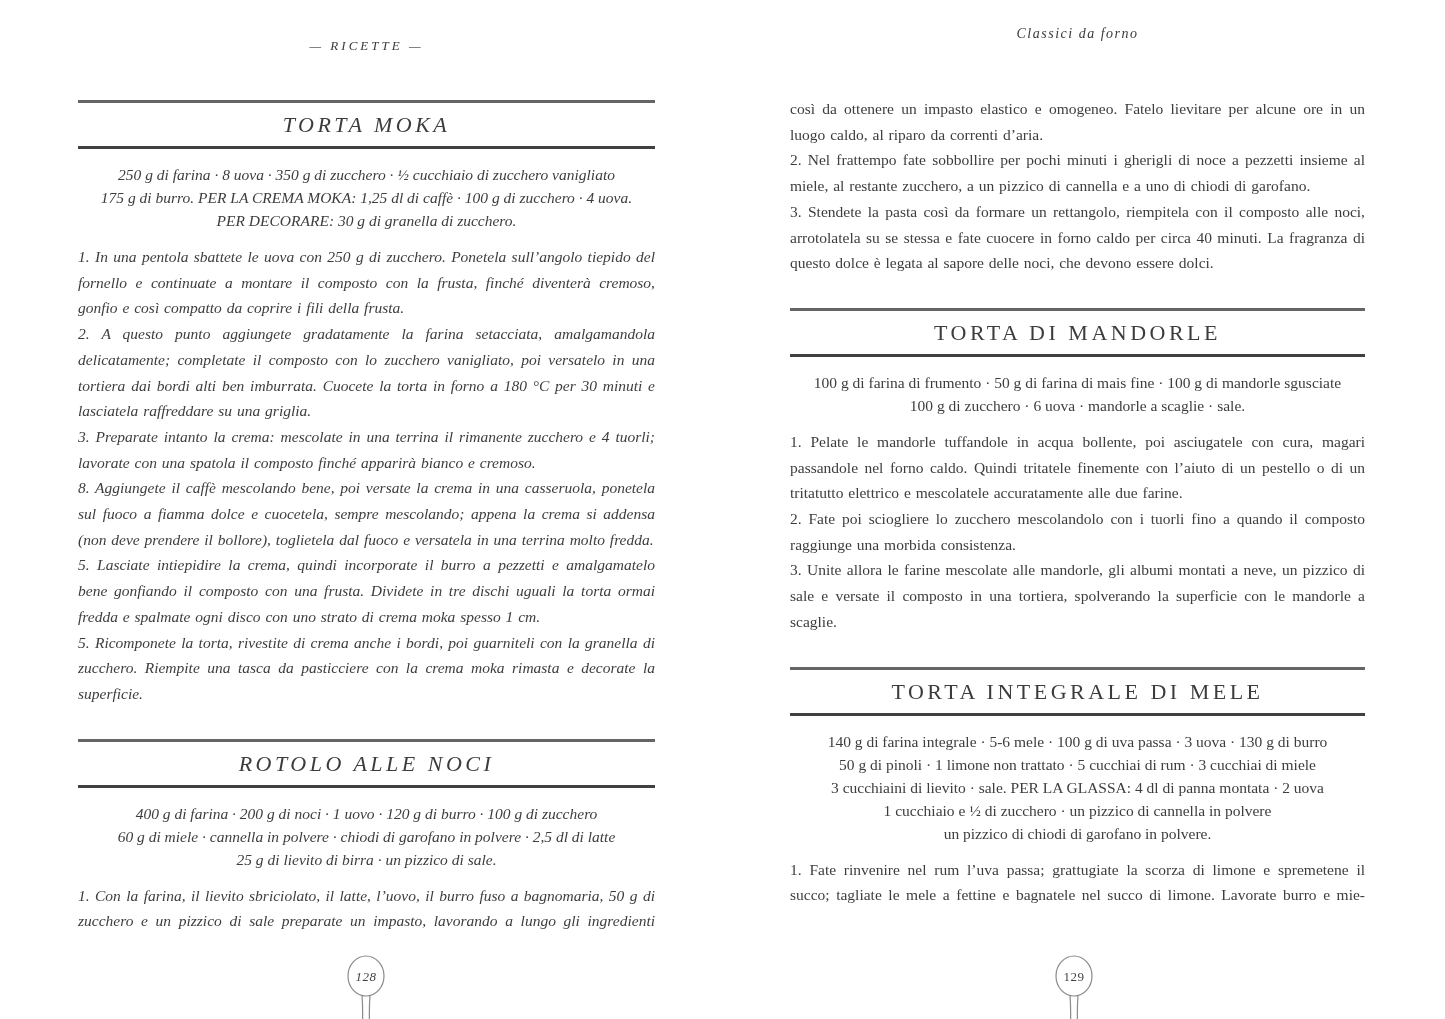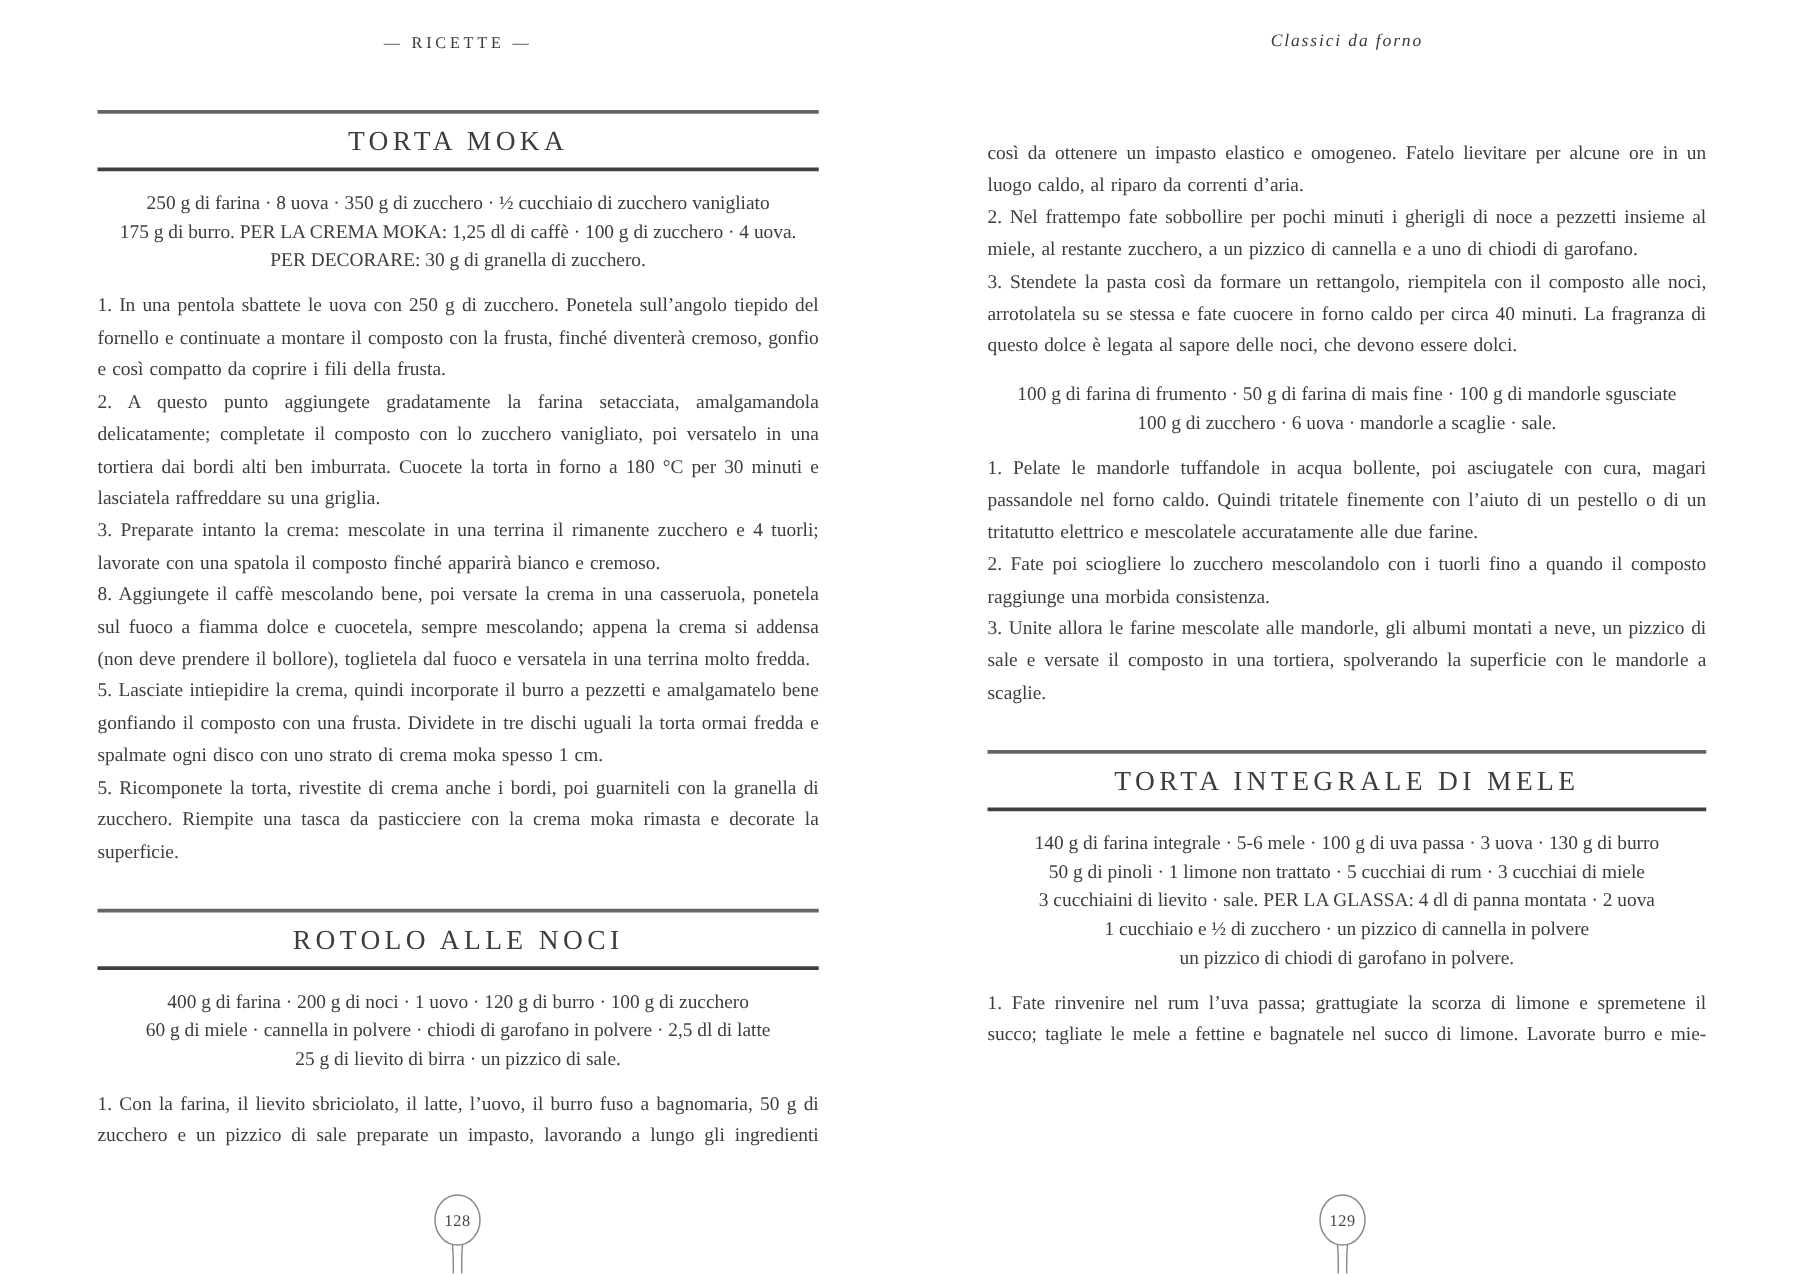--- a/index.html
+++ b/index.html
@@ -17,21 +17,21 @@
     display: flex;
     width: 1445px;
     height: 1019px;
     background: #ffffff;
   }
   .page {
     position: relative;
     box-sizing: border-box;
     height: 1019px;
   }
-  .page-left  { width: 722px; padding: 26px 67px 0 78px; }
+  .page-left  { width: 722px; padding: 38px 67px 0 78px; font-style: italic; }
   .page-right { width: 723px; padding: 26px 80px 0 68px; }
 
   .page-header {
     text-align: center;
     color: #3a3a3a;
   }
   .page-header.caps {
     font-size: 13px;
     letter-spacing: 3px;
   }
@@ -72,21 +72,21 @@
   .step {
     margin: 0;
     text-align: justify;
     font-size: 15.5px;
     line-height: 25.7px;
     color: #3d3d3d;
     word-spacing: 1px;
   }
   .step.continues { text-align-last: justify; }
 
-  .cont-start { margin-top: 68px; }
+  .cont-start { margin-top: 54px; }
 
   .spoon {
     position: absolute;
     bottom: 0;
   }
   .spoon-left  { left: 366px; transform: translateX(-50%); }
   .spoon-right { left: 352px; transform: translateX(-50%); }
   .spoon svg { display: block; }
   .spoon text {
     font-family: "Liberation Serif", "DejaVu Serif", serif;
@@ -148,20 +148,23 @@
 
   <div class="page page-right">
     <div class="page-header ital">Classici da forno</div>
 
     <div class="steps cont-start">
       <p class="step">così da ottenere un impasto elastico e omogeneo. Fatelo lievitare per alcune ore in un luogo caldo, al riparo da correnti d’aria.</p>
       <p class="step">2. Nel frattempo fate sobbollire per pochi minuti i gherigli di noce a pezzetti insieme al miele, al restante zucchero, a un pizzico di cannella e a uno di chiodi di garofano.</p>
       <p class="step">3. Stendete la pasta così da formare un rettangolo, riempitela con il composto alle noci, arrotolatela su se stessa e fate cuocere in forno caldo per circa 40 minuti. La fragranza di questo dolce è legata al sapore delle noci, che devono essere dolci.</p>
     </div>
 
+    <div class="title-block">
+      <h2 class="recipe-title">TORTA DI MANDORLE</h2>
+    </div>
 
     <div class="ingredients">
       <div class="ing-line">100 g di farina di frumento · 50 g di farina di mais fine · 100 g di mandorle sgusciate</div>
       <div class="ing-line">100 g di zucchero · 6 uova · mandorle a scaglie · sale.</div>
     </div>
 
     <div class="steps">
       <p class="step">1. Pelate le mandorle tuffandole in acqua bollente, poi asciugatele con cura, magari passandole nel forno caldo. Quindi tritatele finemente con l’aiuto di un pestello o di un tritatutto elettrico e mescolatele accuratamente alle due farine.</p>
       <p class="step">2. Fate poi sciogliere lo zucchero mescolandolo con i tuorli fino a quando il composto raggiunge una morbida consistenza.</p>
       <p class="step">3. Unite allora le farine mescolate alle mandorle, gli albumi montati a neve, un pizzico di sale e versate il composto in una tortiera, spolverando la superficie con le mandorle a scaglie.</p>

